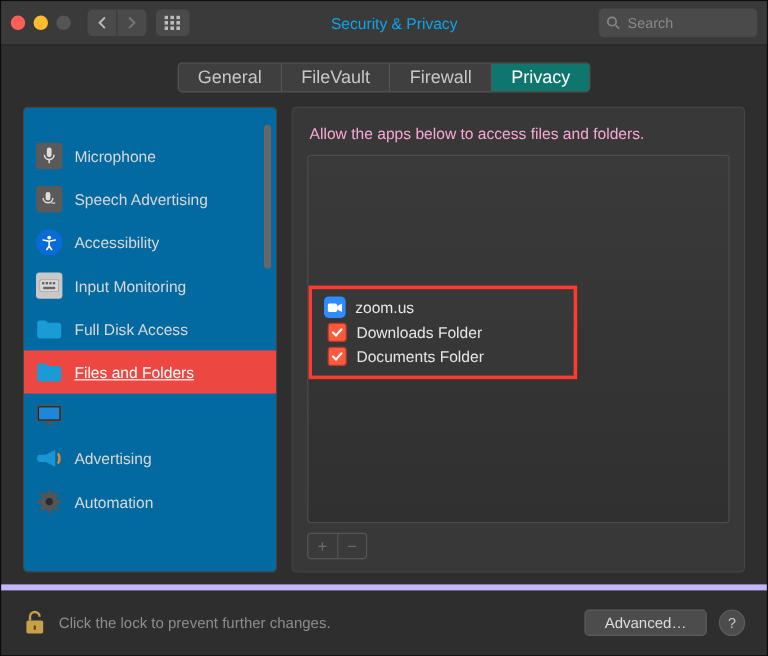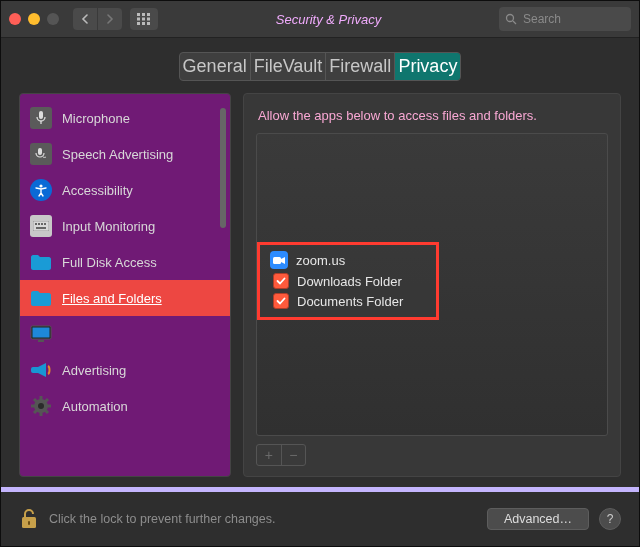--- a/index.html
+++ b/index.html
@@ -68,23 +68,22 @@
   .apps-btn {
     width: 28px; height: 22px;
     display: flex; align-items: center; justify-content: center;
     background: #4a4a4a;
     border-radius: 4px;
   }
 
   .title {
     flex: 1;
     text-align: center;
-    color: #f0abfc;
+    color: #0ea5e9;
     font-size: 13px;
-    font-style: italic;
   }
 
   .search-box {
     display: flex;
     align-items: center;
     background: #4a4a4a;
     border-radius: 4px;
     padding: 2px 6px;
     width: 120px;
     height: 20px;
@@ -108,24 +107,24 @@
     padding: 14px 0 12px 0;
   }
   .tabs {
     display: flex;
     border: 1px solid #555;
     border-radius: 4px;
     overflow: hidden;
     background: #3f3f3f;
   }
   .tab {
-    padding: 3px 3px;
+    padding: 3px 16px;
     color: #c7c7c7;
     border-right: 1px solid #555;
-    font-size: 18px;
+    font-size: 15px;
   }
   .tab:last-child { border-right: none; }
   .tab.active {
     background: #0f766e;
     color: #fff;
   }
 
   
   .body {
     display: flex;
@@ -133,23 +132,23 @@
     padding: 0 18px 10px 18px;
     gap: 12px;
     min-height: 0;
   }
 
   .left-pane {
     position: relative;
     width: 210px;
     border: 1px solid #444;
     border-radius: 4px;
-    background: #701a75;
-    overflow: hidden;
-    padding: 6px 0;
+    background: #0369a1;
+    overflow: hidden;
+    padding: 22px 0;
   }
 
   .side-list {
     overflow: hidden;
   }
 
   .side-item {
     display: flex;
     align-items: center;
     gap: 10px;
@@ -211,21 +210,21 @@
     border-radius: 3px;
     background: linear-gradient(180deg, #3a3a3a 0%, #343434 60%, #303030 100%);
     position: relative;
     overflow: hidden;
   }
 
   .highlight-box {
     position: absolute;
     left: 0;
     top: 108px;
-    width: 182px;
+    width: 224px;
     border: 3px solid #ff3b30;
     padding: 6px 10px 8px 10px;
     box-sizing: border-box;
     background: rgba(60,60,60,0.4);
   }
 
   .app-row {
     display: flex;
     align-items: center;
     gap: 8px;

